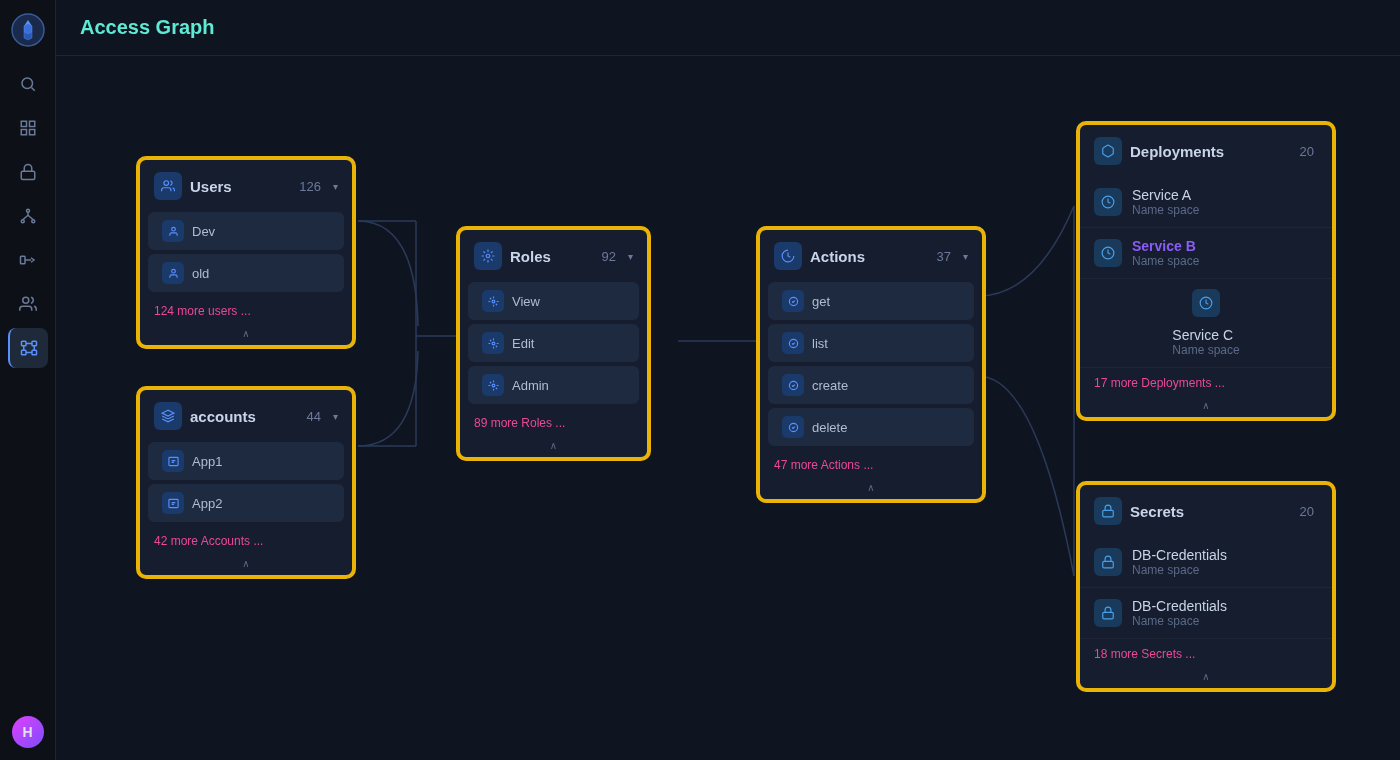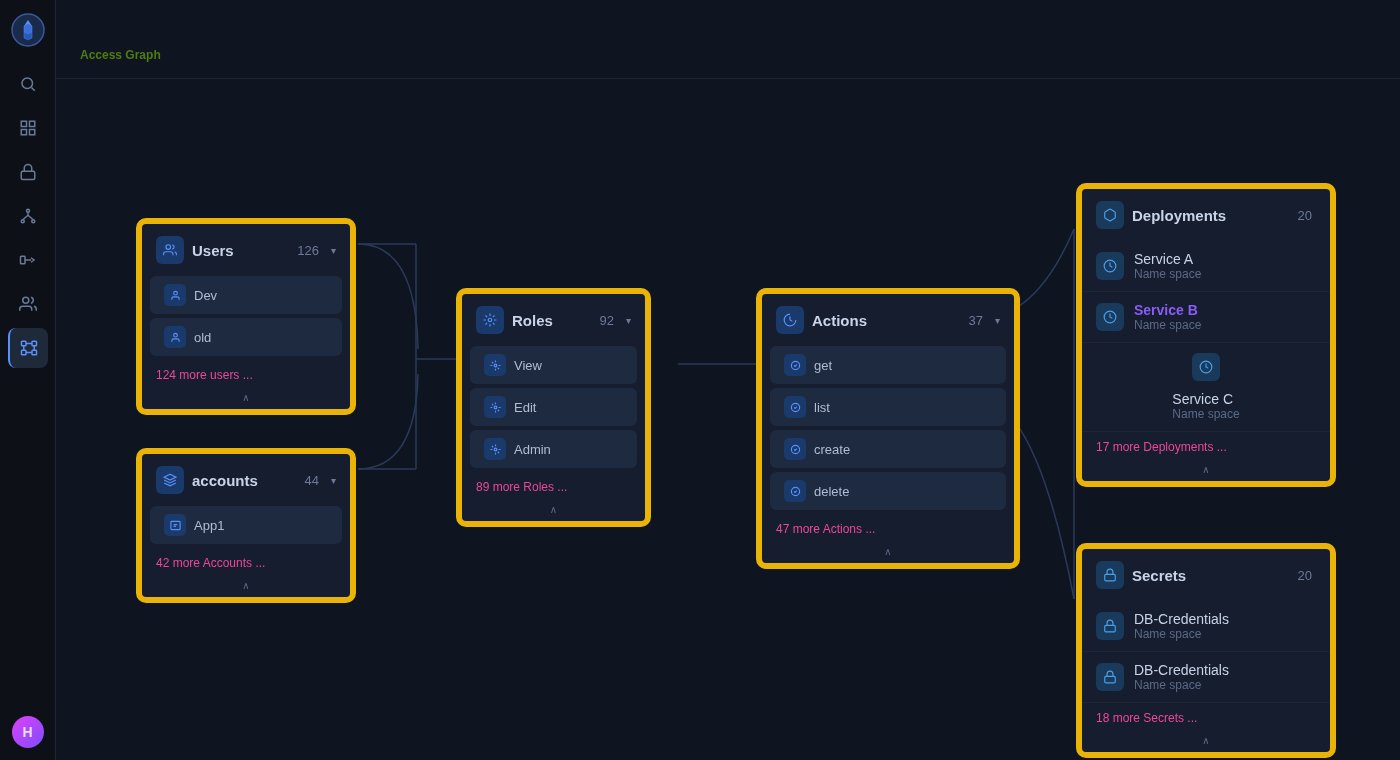--- a/index.html
+++ b/index.html
@@ -66,42 +66,40 @@
       background: #0f1520;
       overflow: hidden;
     }
     .header {
       padding: 16px 24px;
       border-bottom: 1px solid #1e2535;
       display: flex;
       align-items: center;
     }
     .header-title {
-      font-size: 12px;
+      font-size: 20px;
       font-weight: 600;
-      color: #4d7c0f;
-      margin-top: 32px;
+      color: #5eead4;
     }
 
     
     .canvas {
       flex: 1;
       position: relative;
       overflow: hidden;
     }
 
     
     .card {
       position: absolute;
       background: #151d2e;
-      border: 6px solid #eab308;
+      border: 4px solid #eab308;
       border-radius: 10px;
       width: 220px;
       overflow: hidden;
-      margin-top: 39px;
     }
 
     .card-header {
       display: flex;
       align-items: center;
       padding: 12px 14px;
       gap: 8px;
       cursor: pointer;
     }
     .card-icon {
@@ -328,20 +326,29 @@
       </div>
       <div class="card-item">
         <div class="card-item-icon">
           <svg width="11" height="11" viewBox="0 0 24 24" fill="none" stroke="#5b8ff9" stroke-width="2.5">
             <rect x="2" y="3" width="20" height="18" rx="2"></rect>
             <path d="M8 10h8M8 14h5"></path>
           </svg>
         </div>
         <span class="card-item-label">App1</span>
       </div>
+      <div class="card-item">
+        <div class="card-item-icon">
+          <svg width="11" height="11" viewBox="0 0 24 24" fill="none" stroke="#5b8ff9" stroke-width="2.5">
+            <rect x="2" y="3" width="20" height="18" rx="2"></rect>
+            <path d="M8 10h8M8 14h5"></path>
+          </svg>
+        </div>
+        <span class="card-item-label">App2</span>
+      </div>
       <div class="card-more">42 more Accounts ...</div>
       <div class="card-collapse">∧</div>
     </div>
 
     <div class="card" style="top:170px; left:400px; width:195px;">
       <div class="card-header">
         <div class="card-icon card-icon-blue">
           <svg width="14" height="14" viewBox="0 0 24 24" fill="none" stroke="#5b8ff9" stroke-width="2">
             <circle cx="12" cy="12" r="3"></circle>
             <path d="M12 1v4M12 19v4M4.22 4.22l2.83 2.83M16.95 16.95l2.83 2.83M1 12h4M19 12h4M4.22 19.78l2.83-2.83M16.95 7.05l2.83-2.83"></path>
@@ -375,21 +382,21 @@
             <circle cx="12" cy="12" r="3"></circle>
             <path d="M12 1v4M12 19v4M4.22 4.22l2.83 2.83M16.95 16.95l2.83 2.83M1 12h4M19 12h4"></path>
           </svg>
         </div>
         <span class="card-item-label">Admin</span>
       </div>
       <div class="card-more">89 more Roles ...</div>
       <div class="card-collapse">∧</div>
     </div>
 
-    <div class="card" style="top:170px; left:700px; width:264px;">
+    <div class="card" style="top:170px; left:700px; width:230px;">
       <div class="card-header">
         <div class="card-icon card-icon-blue">
           <svg width="14" height="14" viewBox="0 0 24 24" fill="none" stroke="#5b8ff9" stroke-width="2">
             <path d="M12 2a10 10 0 1 0 10 10"></path>
             <path d="M12 6v6l4 2"></path>
           </svg>
         </div>
         <span class="card-title">Actions</span>
         <span class="card-count">37</span>
         <span class="card-chevron">▾</span>

